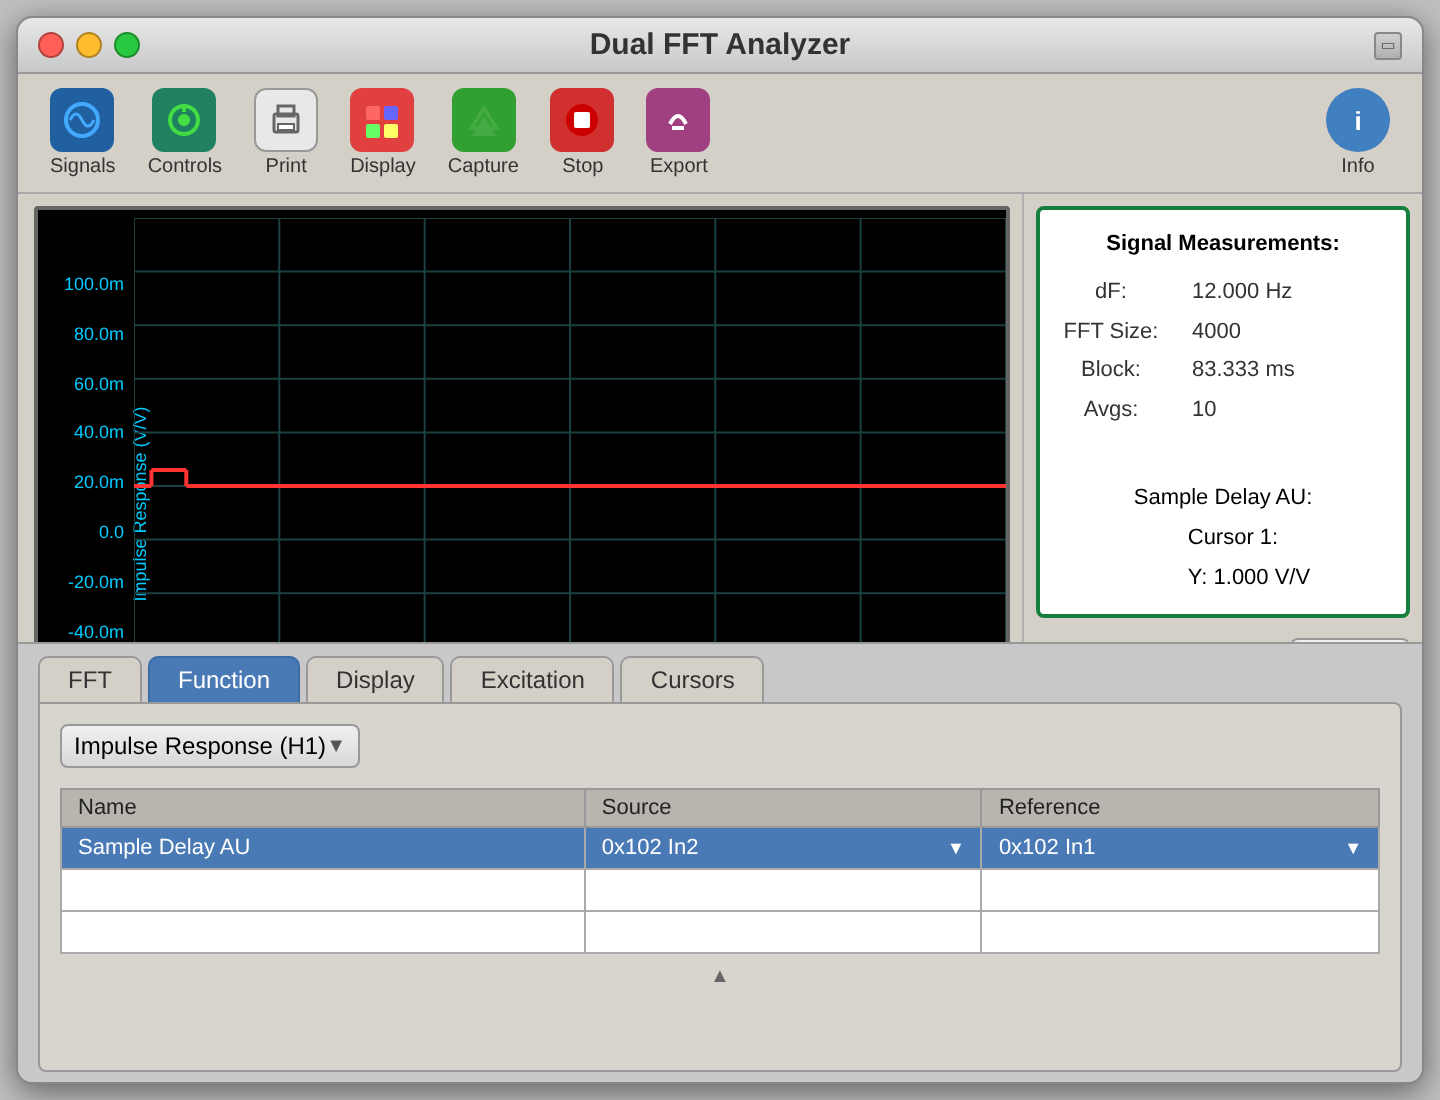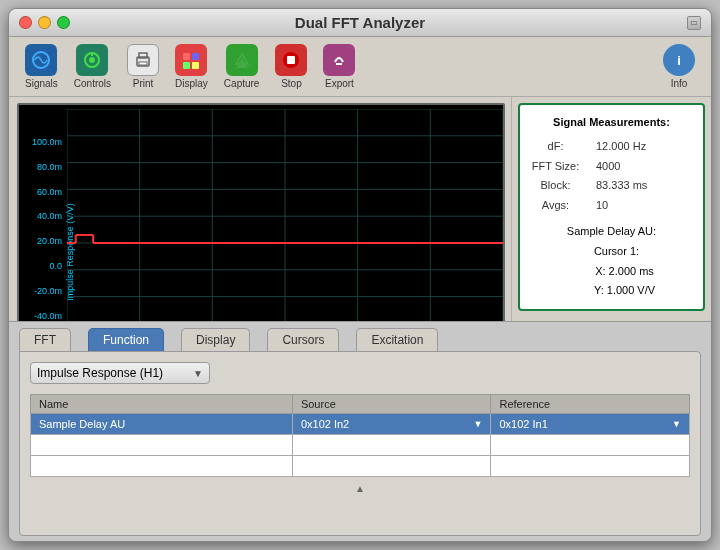--- a/index.html
+++ b/index.html
@@ -197,21 +197,21 @@
     .measurements-title {
       font-weight: bold;
       margin-bottom: 4px;
     }
     .measurement-row {
       display: flex;
       gap: 13px;
     }
     .meas-key { min-width: 55px; color: #333; }
     .meas-val { color: #333; }
-    .meas-section { margin-top: 6px; }
+    .meas-section { margin-top: 24px; }
 
     .options-btn {
       float: right;
       margin-top: 4px;
       padding: 3px 10px;
       background: linear-gradient(to bottom, #f0f0f0, #d8d8d8);
       border: 1px solid #999;
       border-radius: 4px;
       font-size: 11px;
       cursor: pointer;
@@ -226,21 +226,21 @@
       height: 220px;
       background: #c8c8c8;
       border-top: 1px solid #999;
       border-radius: 0 0 8px 8px;
     }
 
     
     .tabs {
       display: flex;
       padding: 6px 10px 0;
-      gap: 17px;
+      gap: 3px;
     }
     .tab {
       padding: 4px 14px;
       font-size: 12px;
       border-radius: 5px 5px 0 0;
       border: 1px solid #999;
       border-bottom: none;
       cursor: pointer;
       background: #d4d0c8;
       color: #333;
@@ -267,21 +267,21 @@
       margin-bottom: 6px;
       color: #333;
     }
 
     .dropdown-row {
       display: flex;
       align-items: center;
       margin-bottom: 10px;
     }
     .dropdown {
-      width: 180px;
+      width: 150px;
       height: 22px;
       background: linear-gradient(to bottom, #f0f0f0, #d8d8d8);
       border: 1px solid #999;
       border-radius: 4px;
       padding: 0 6px;
       font-size: 12px;
       appearance: none;
       display: flex;
       align-items: center;
       justify-content: space-between;
@@ -509,41 +509,40 @@
         <div class="measurement-row">
           <span class="meas-key">Avgs:</span>
           <span class="meas-val">10</span>
         </div>
 
         <div class="meas-section">
           <div>Sample Delay AU:</div>
           <div style="padding-left:10px;">
             <div>Cursor 1:</div>
             <div style="padding-left:16px;">
-              <div>X: 2.000 ms</div>
               <div>Y: 1.000 V/V</div>
             </div>
           </div>
         </div>
       </div>
 
       <div style="display:flex; justify-content:flex-end;">
         <button class="options-btn">Options</button>
       </div>
     </div>
   </div>
 
   <div class="bottom-panel">
 
     <div class="tabs">
       <div class="tab">FFT</div>
       <div class="tab active">Function</div>
       <div class="tab">Display</div>
+      <div class="tab">Excitation</div>
       <div class="tab">Cursors</div>
-      <div class="tab">Excitation</div>
     </div>
 
     <div class="tab-content">
 
       <div class="dropdown-row">
         <div class="dropdown">
           <span>Impulse Response (H1)</span>
           <span class="dropdown-arrow">▼</span>
         </div>
       </div>

